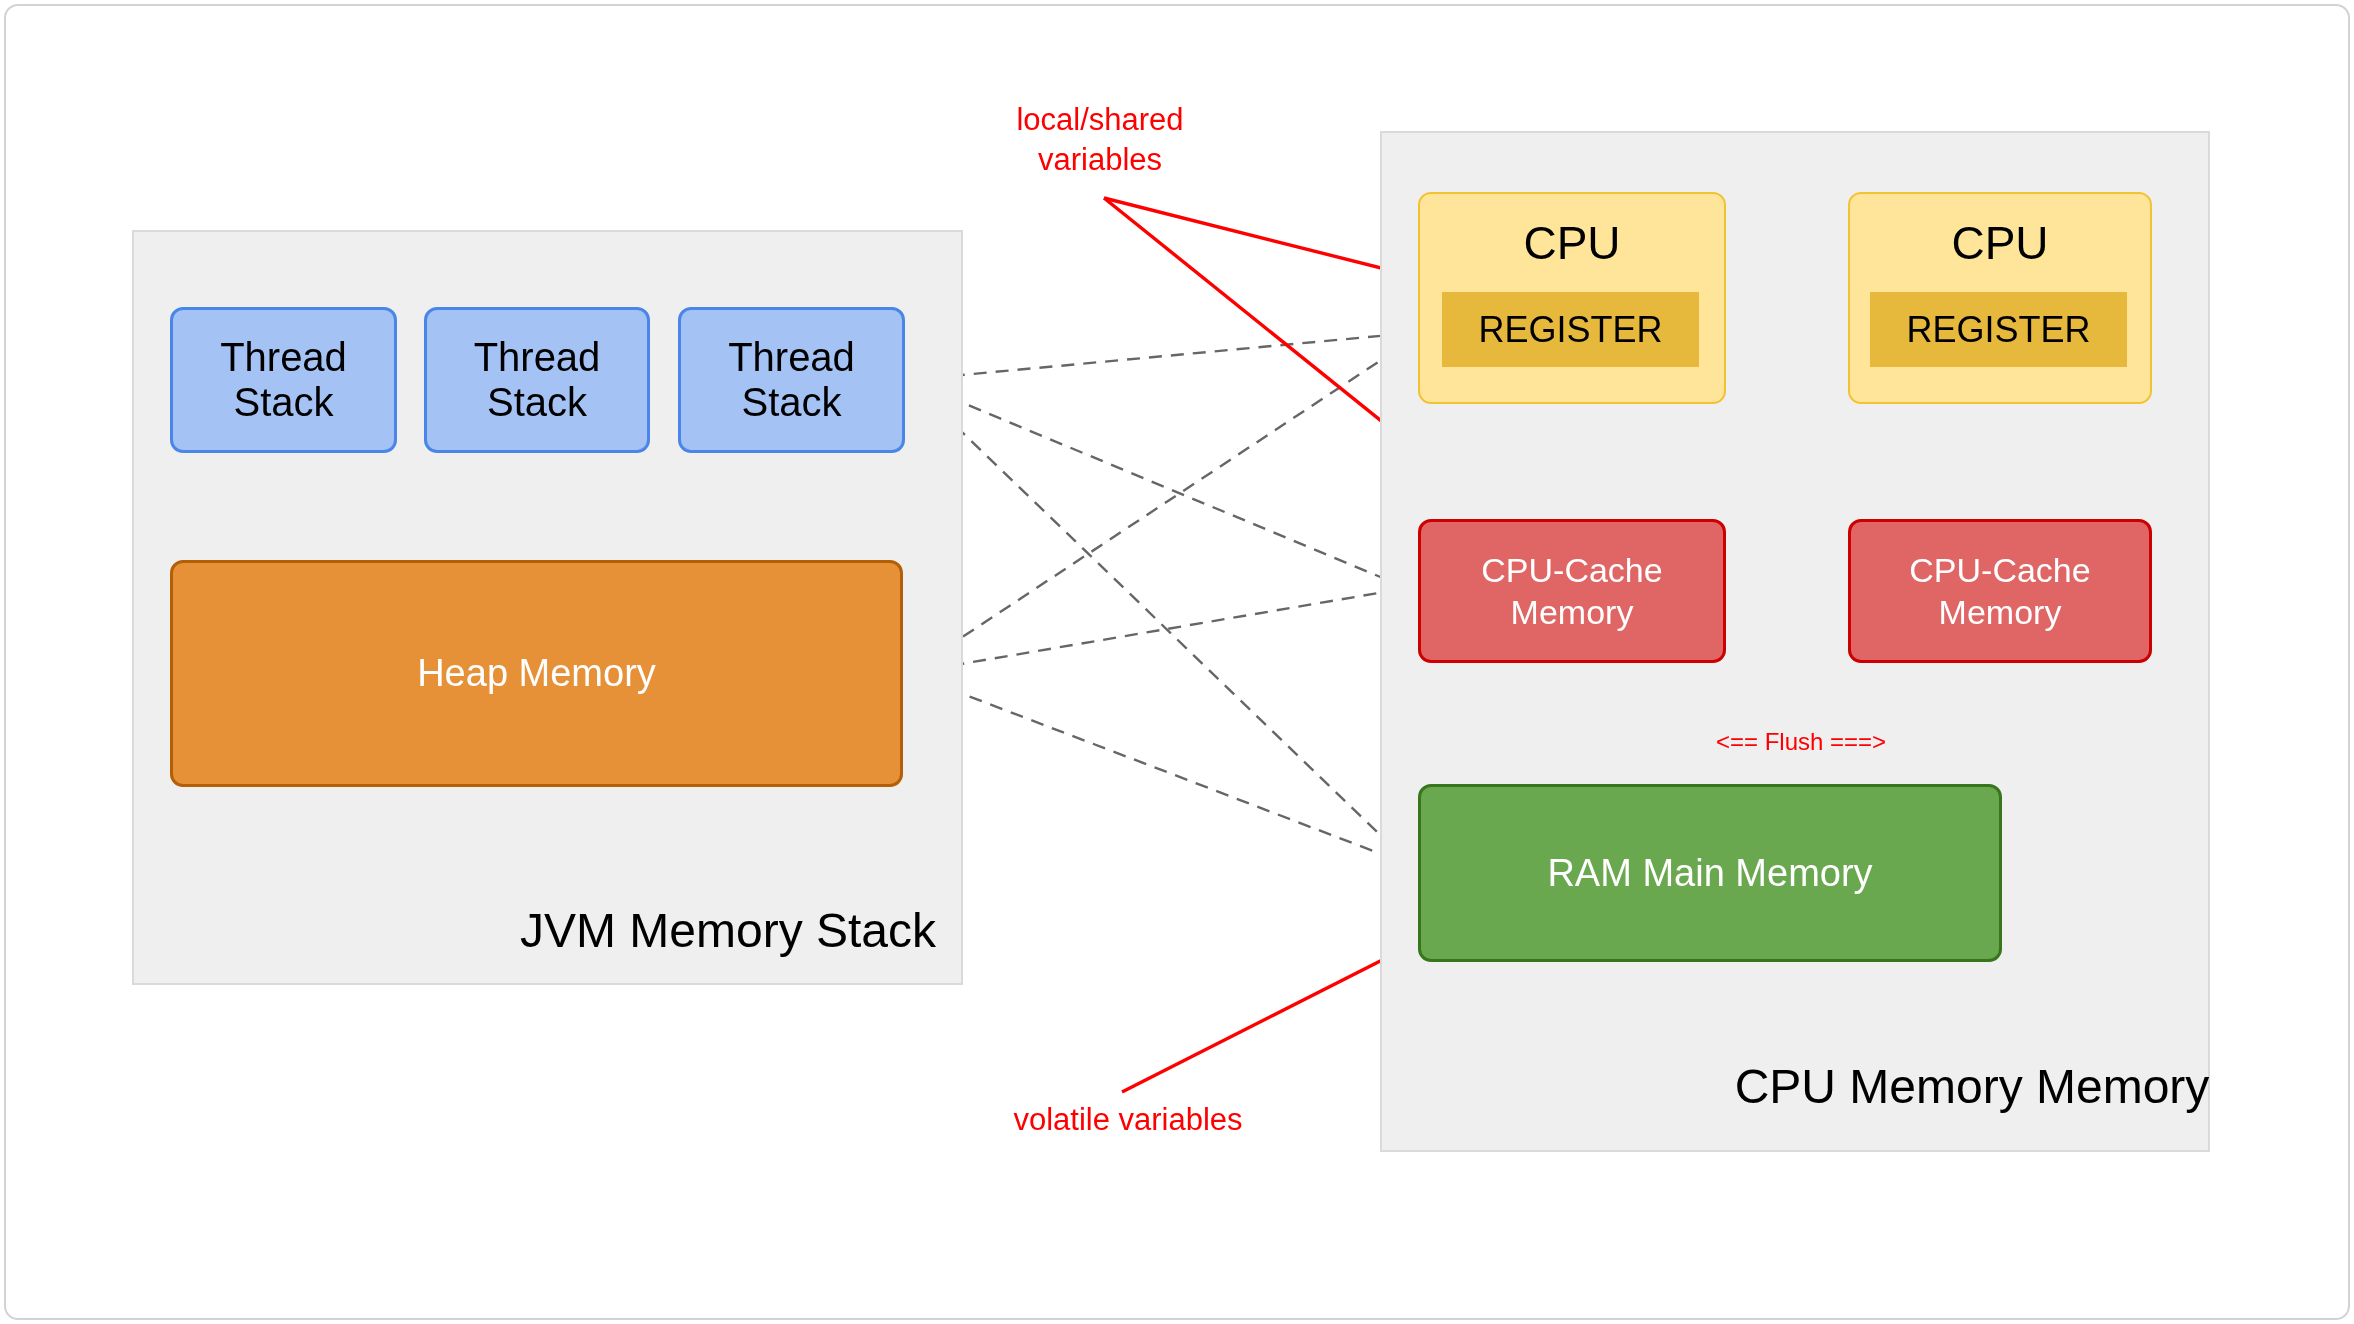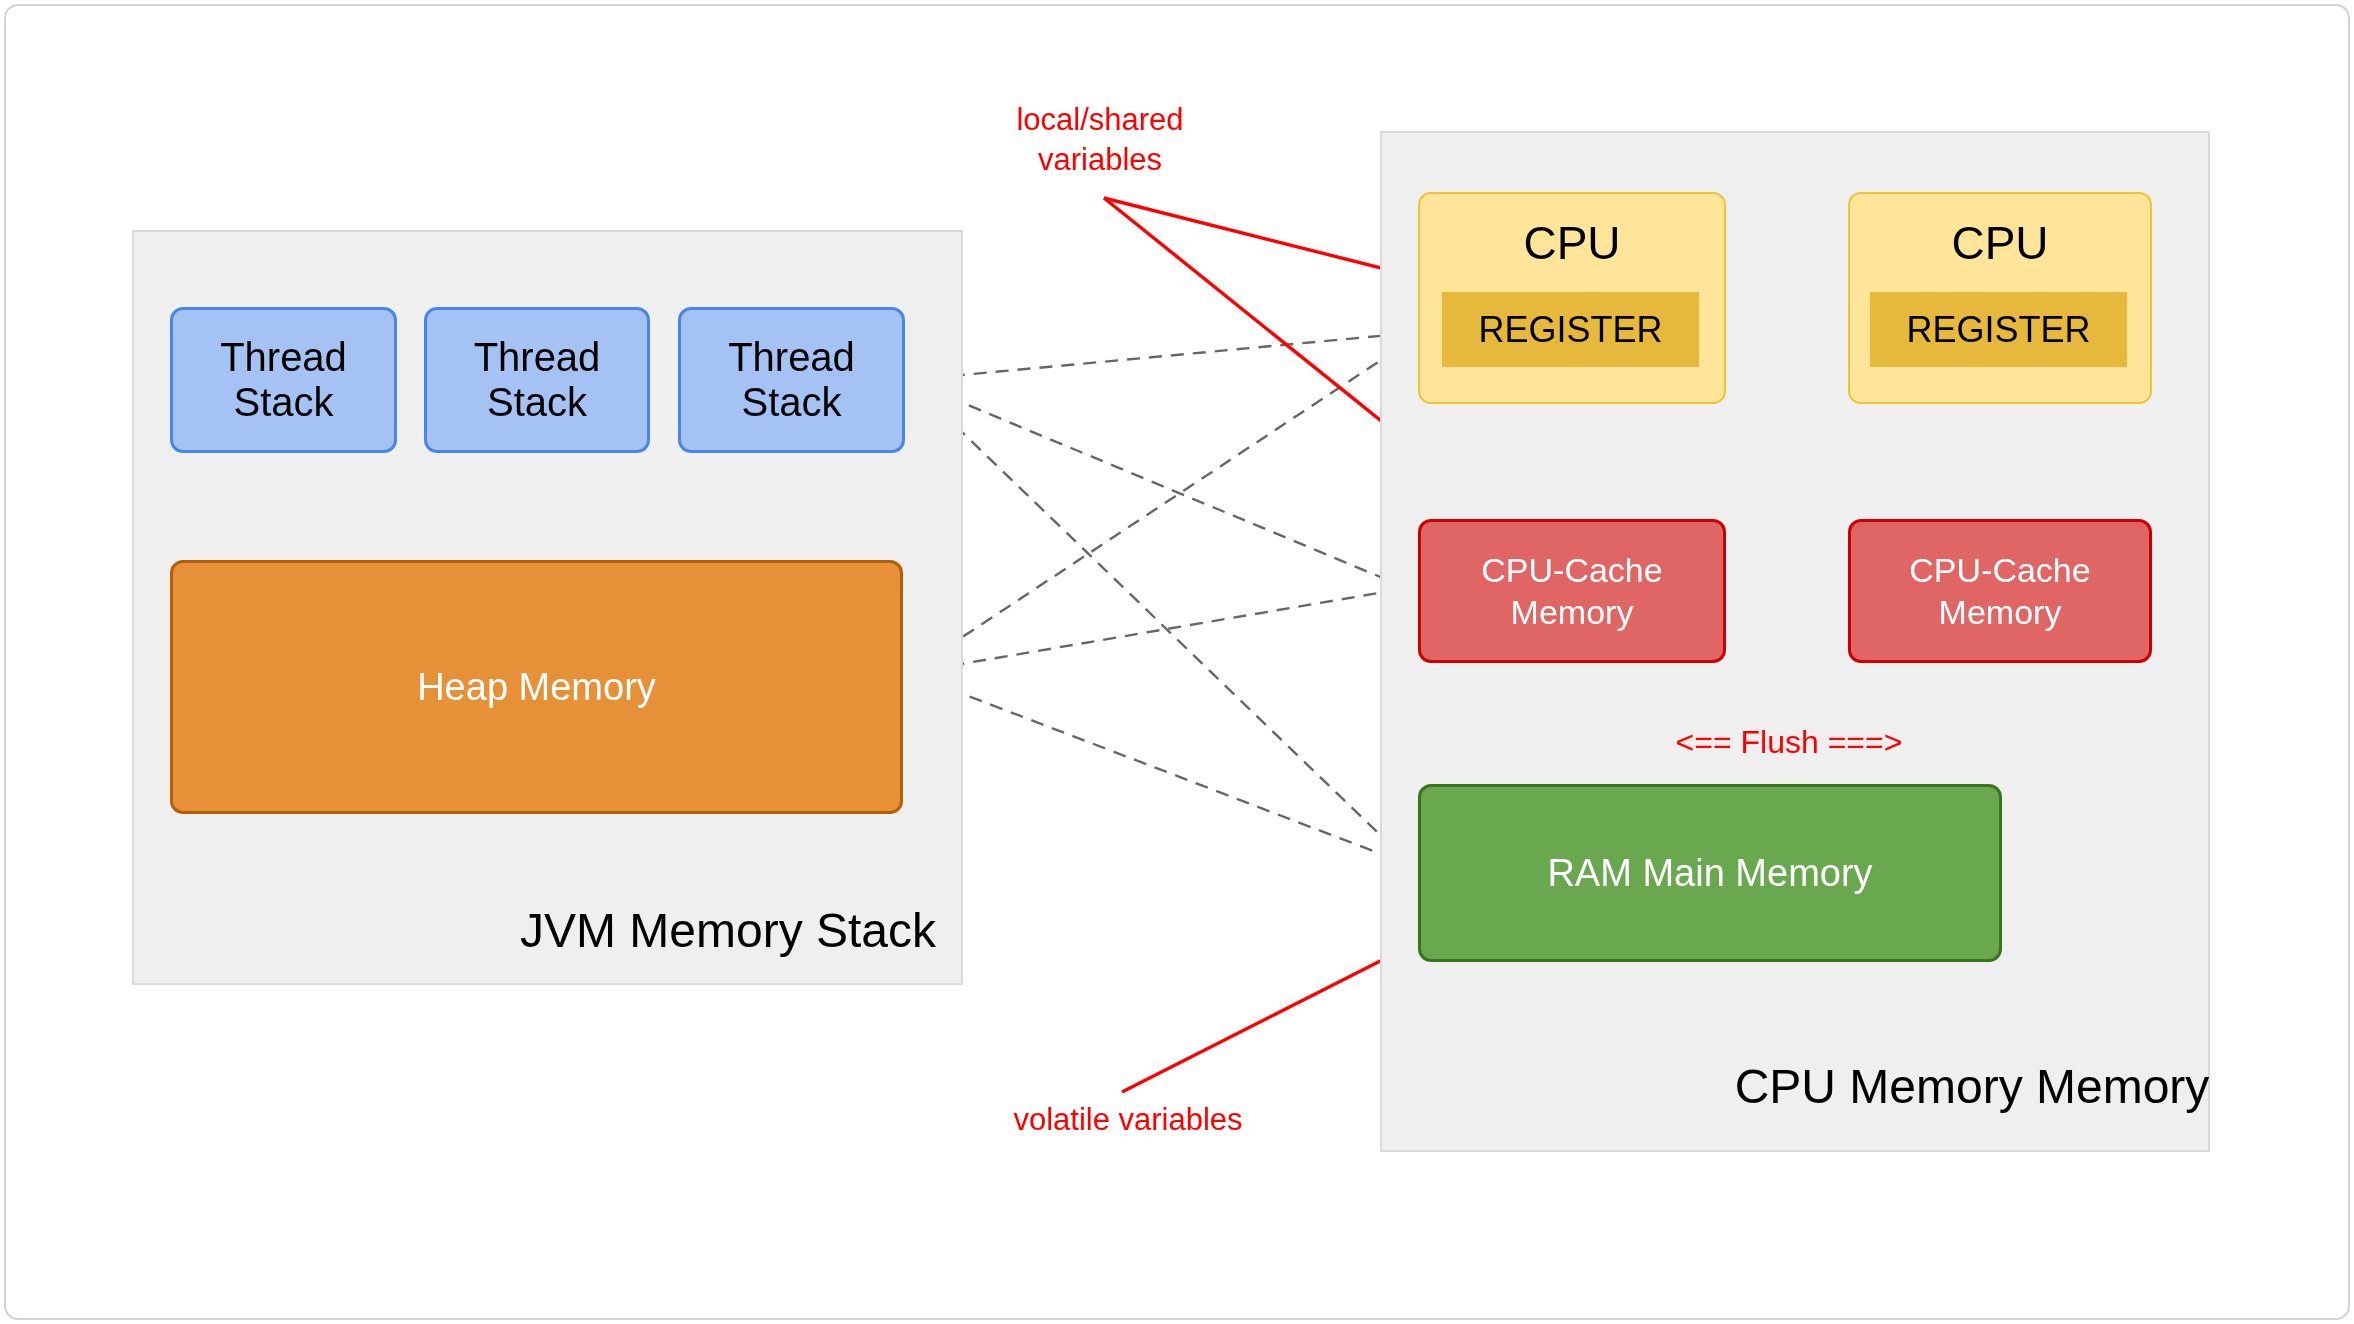--- a/index.html
+++ b/index.html
@@ -11,21 +11,21 @@
   .prewrap{white-space:pre-line;}
   .thread-stack{background:var(--thread_fill,#a4c2f4);border:3px solid var(--thread_border,#4a86e8);font-size:40px;line-height:1.12;color:#000;}
   .heap{background:var(--heap_fill,#e69138);border:3px solid var(--heap_border,#b45f06);font-size:38px;color:#fff;}
   .cpu-box{background:var(--cpu_fill,#ffe599);border:2px solid var(--cpu_border,#f1c232);}
   .cpu-label{position:absolute;top:22px;left:0;right:0;text-align:center;font-size:46px;color:#000;}
   .register{position:absolute;background:var(--register_fill,#e6b93c);display:flex;align-items:center;justify-content:center;font-size:36px;color:#000;}
   .cache{background:var(--cache_fill,#e06666);border:3px solid var(--cache_border,#cc0000);font-size:34px;line-height:1.24;color:#fff;}
   .ram{background:var(--ram_fill,#6aa84f);border:3px solid var(--ram_border,#38761d);font-size:38px;color:#fff;}
   .panel-title{position:absolute;transform:translate(-50%,-50%);font-size:48px;color:#000;white-space:nowrap;}
   .red-note{position:absolute;transform:translate(-50%,-50%);color:var(--annotation_red,#fe0000);font-size:31px;line-height:1.3;text-align:center;white-space:pre-line;}
-  .flush{position:absolute;transform:translate(-50%,-50%);color:var(--annotation_red,#fe0000);font-size:32px;white-space:nowrap;}
+  .flush{position:absolute;transform:translate(-50%,-50%);color:var(--annotation_red,#fe0000);font-size:24px;white-space:nowrap;margin-left:12px;}
   svg.connectors{position:absolute;left:0;top:0;width:2354px;height:1324px;pointer-events:none;}
   .dash{stroke:var(--connector_gray,#666);stroke-width:2.4;stroke-dasharray:13 9;fill:none;}
   .solid{stroke:var(--connector_gray,#666);stroke-width:3.4;fill:none;}
   .ghead{fill:var(--connector_gray,#666);stroke:none;}
   .redline{stroke:var(--annotation_red,#fe0000);stroke-width:3.4;fill:none;}
   .rhead{fill:var(--annotation_red,#fe0000);stroke:none;}
 </style>
 </head>
 <body>
 
@@ -87,21 +87,21 @@
   </svg>
 
   <div class="panel" style="left:132px;top:230px;width:831px;height:755px;">
   </div>
   <div class="box thread-stack prewrap" style="left:170px;top:307px;width:227px;height:146px;">Thread
 Stack</div>
   <div class="box thread-stack prewrap" style="left:424px;top:307px;width:226px;height:146px;">Thread
 Stack</div>
   <div class="box thread-stack prewrap" style="left:678px;top:307px;width:227px;height:146px;">Thread
 Stack</div>
-  <div class="box heap" style="left:170px;top:560px;width:733px;height:254px;">Heap Memory</div>
+  <div class="box heap" style="left:170px;top:560px;width:733px;height:227px;">Heap Memory</div>
   <div class="panel-title" style="left:728px;top:930px;">JVM Memory Stack</div>
 
   <div class="panel" style="left:1380px;top:131px;width:830px;height:1021px;">
   </div>
   <div class="box cpu-box" style="left:1418px;top:192px;width:308px;height:212px;">
     <div class="cpu-label">CPU</div>
     <div class="register" style="left:22px;top:98px;width:257px;height:75px;">REGISTER</div>
   </div>
   <div class="box cpu-box" style="left:1848px;top:192px;width:304px;height:212px;">
     <div class="cpu-label">CPU</div>

